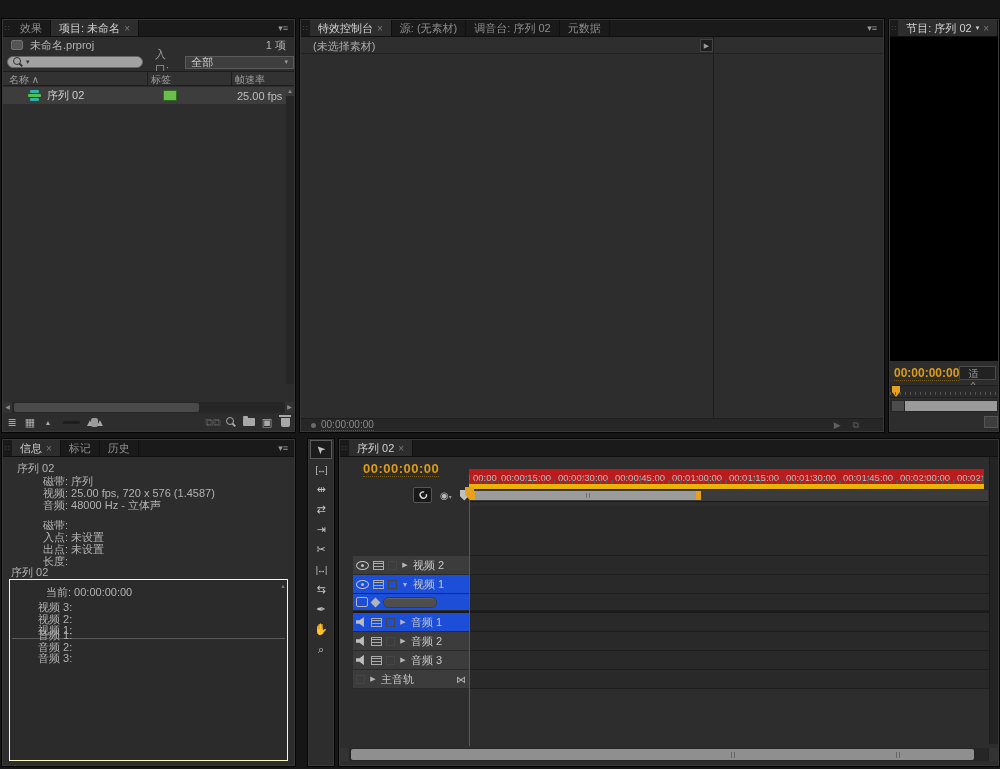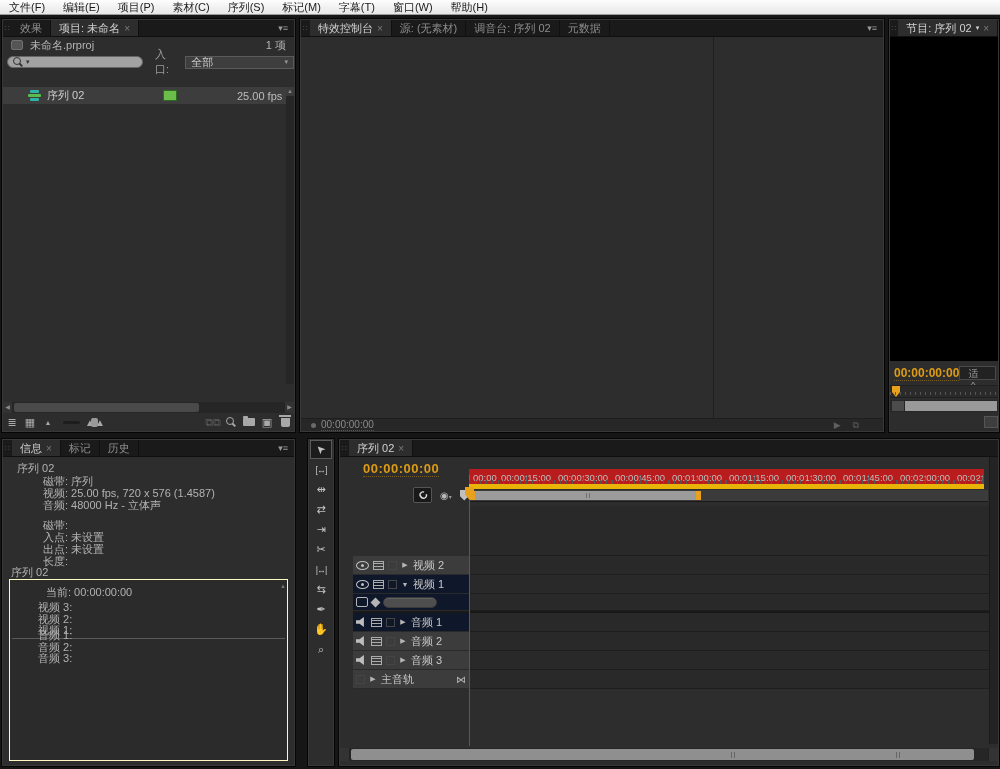--- a/index.html
+++ b/index.html
@@ -128,48 +128,37 @@
 .workarea{position:absolute;left:1px;top:1px;width:231px;height:9px;background:#9c9c9c;border-radius:1px}
 .workarea::before,.workarea::after{content:"";position:absolute;top:0;bottom:0;width:5px;background:#e7a11c}
 .workarea::before{left:0}.workarea::after{right:0}
 .workarea .grip2{position:absolute;left:50%;top:2px;width:6px;height:5px;background:repeating-linear-gradient(90deg,#6f6f6f 0 1px,transparent 1px 3px)}
 .tl-flag{position:absolute;left:126px;top:48px;width:9px;height:13px;background:#e7a11c;clip-path:polygon(0 0,100% 0,100% 55%,50% 100%,0 55%);z-index:6}
 .tl-line{position:absolute;left:130px;top:61px;width:1px;height:246px;background:#b33325;z-index:5}
 .tracks{position:absolute;left:14px;top:67px;right:10px}
 .t-row{display:flex;height:19px}
 .t-row.sub{height:17px}
 .t-head{width:116px;flex:none;background:#3c3c3c;border-bottom:1px solid #2a2a2a;display:flex;align-items:center;gap:4px;padding:0 3px;font-size:11px;color:#c8c8c8}
-.t-head.sel{background:#0f172a}
+.t-head.sel{background:#1d4ed8}
 .t-head.none{background:transparent;border-bottom:none}
 .t-content{flex:1;background:#292929;border-bottom:1px solid #1e1e1e}
 .t-name{white-space:nowrap}
 .pill{width:54px;height:11px;background:#4e4e4e;border:1px solid #3a3a3a;border-radius:6px;box-shadow:inset 0 1px 0 #626262}
 .bowtie{margin-left:auto;color:#b5b5b5;font-size:10px}
 .tl-vscroll{position:absolute;right:1px;top:18px;width:9px;bottom:22px;background:#232323;border-left:1px solid #1a1a1a}
 .tl-hscroll{position:absolute;left:1px;right:1px;bottom:5px;height:13px;background:#222;display:flex;align-items:stretch}
 .tl-hscroll .scr-track{margin:0 1px}
 .tl-hscroll .scr-thumb{left:1px;right:14px;background:#8f8f8f}
 .hgrip{position:absolute;top:3px;width:5px;height:6px;background:repeating-linear-gradient(90deg,#666 0 1px,transparent 1px 3px)}
 </style>
 </head>
 <body>
 
 <div class="app">
 
-  <div class="menubar">
-      <span class="mi">文件(F)</span>
-      <span class="mi">编辑(E)</span>
-      <span class="mi">项目(P)</span>
-      <span class="mi">素材(C)</span>
-      <span class="mi">序列(S)</span>
-      <span class="mi">标记(M)</span>
-      <span class="mi">字幕(T)</span>
-      <span class="mi">窗口(W)</span>
-      <span class="mi">帮助(H)</span>
-    </div>
 
   <div class="panel" id="project">
     <div class="tabbar">
       <span class="grip">∷</span>
       <span class="tabs" style="display:flex">
           <span class="tab">
             <span>效果</span>
           </span>
           <span class="tab active">
             <span>项目: 未命名</span>
@@ -187,20 +176,27 @@
       <span class="searchbox">
         <span class="mag"></span>
         <span class="dd">▾</span>
       </span>
       <span class="entry-label">入口:</span>
       <span class="entry-select">
         <span>全部</span>
         <span class="dd">▾</span>
       </span>
     </div>
+    <div class="pp-header">
+      <span class="col" style="left:6px"><span>名称</span> <span>∧</span></span>
+      <span class="col-sep" style="left:144px"></span>
+      <span class="col" style="left:148px">标签</span>
+      <span class="col-sep" style="left:228px"></span>
+      <span class="col" style="left:232px">帧速率</span>
+    </div>
     <div class="pp-listrow">
       <span class="seq-ic">
           <i></i>
           <i></i>
           <i></i>
         </span>
       <span>序列 02</span>
       <span class="label-swatch" id="labelSwatch" style="background: rgb(108, 190, 74);"></span>
       <span class="pp-rate">25.00 fps</span>
     </div>
@@ -262,20 +258,24 @@
             <span>源: (无素材)</span>
           </span>
           <span class="tab">
             <span>调音台: 序列 02</span>
           </span>
           <span class="tab">
             <span>元数据</span>
           </span>
         </span>
       <span class="panel-menu">▾≡</span>
+    </div>
+    <div class="ec-head">
+      <span class="msg">(未选择素材)</span>
+      <span class="ec-showbtn">▶</span>
     </div>
     <div class="ec-divider"></div>
     <div class="ec-bottom">
       <span class="dot"></span>
       <span class="tc" style="color:#8a8a8a;border-color:#555">00:00:00:00</span>
       <span class="icons">
           <span>▶</span>
           <span>⧉</span>
         </span>
     </div>

